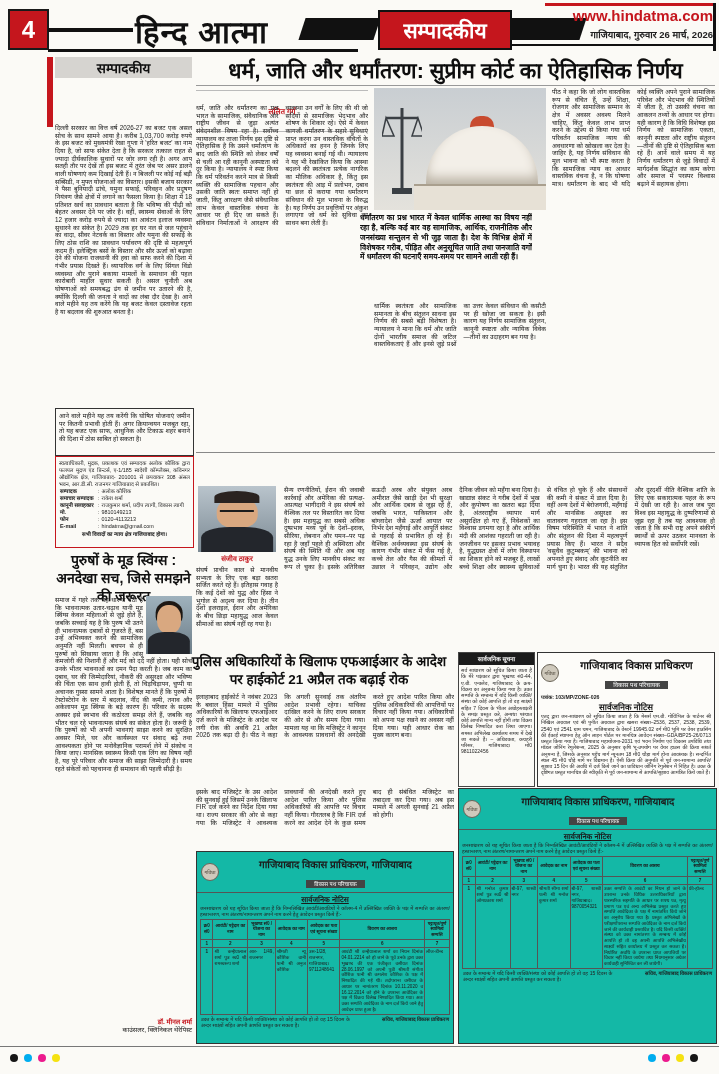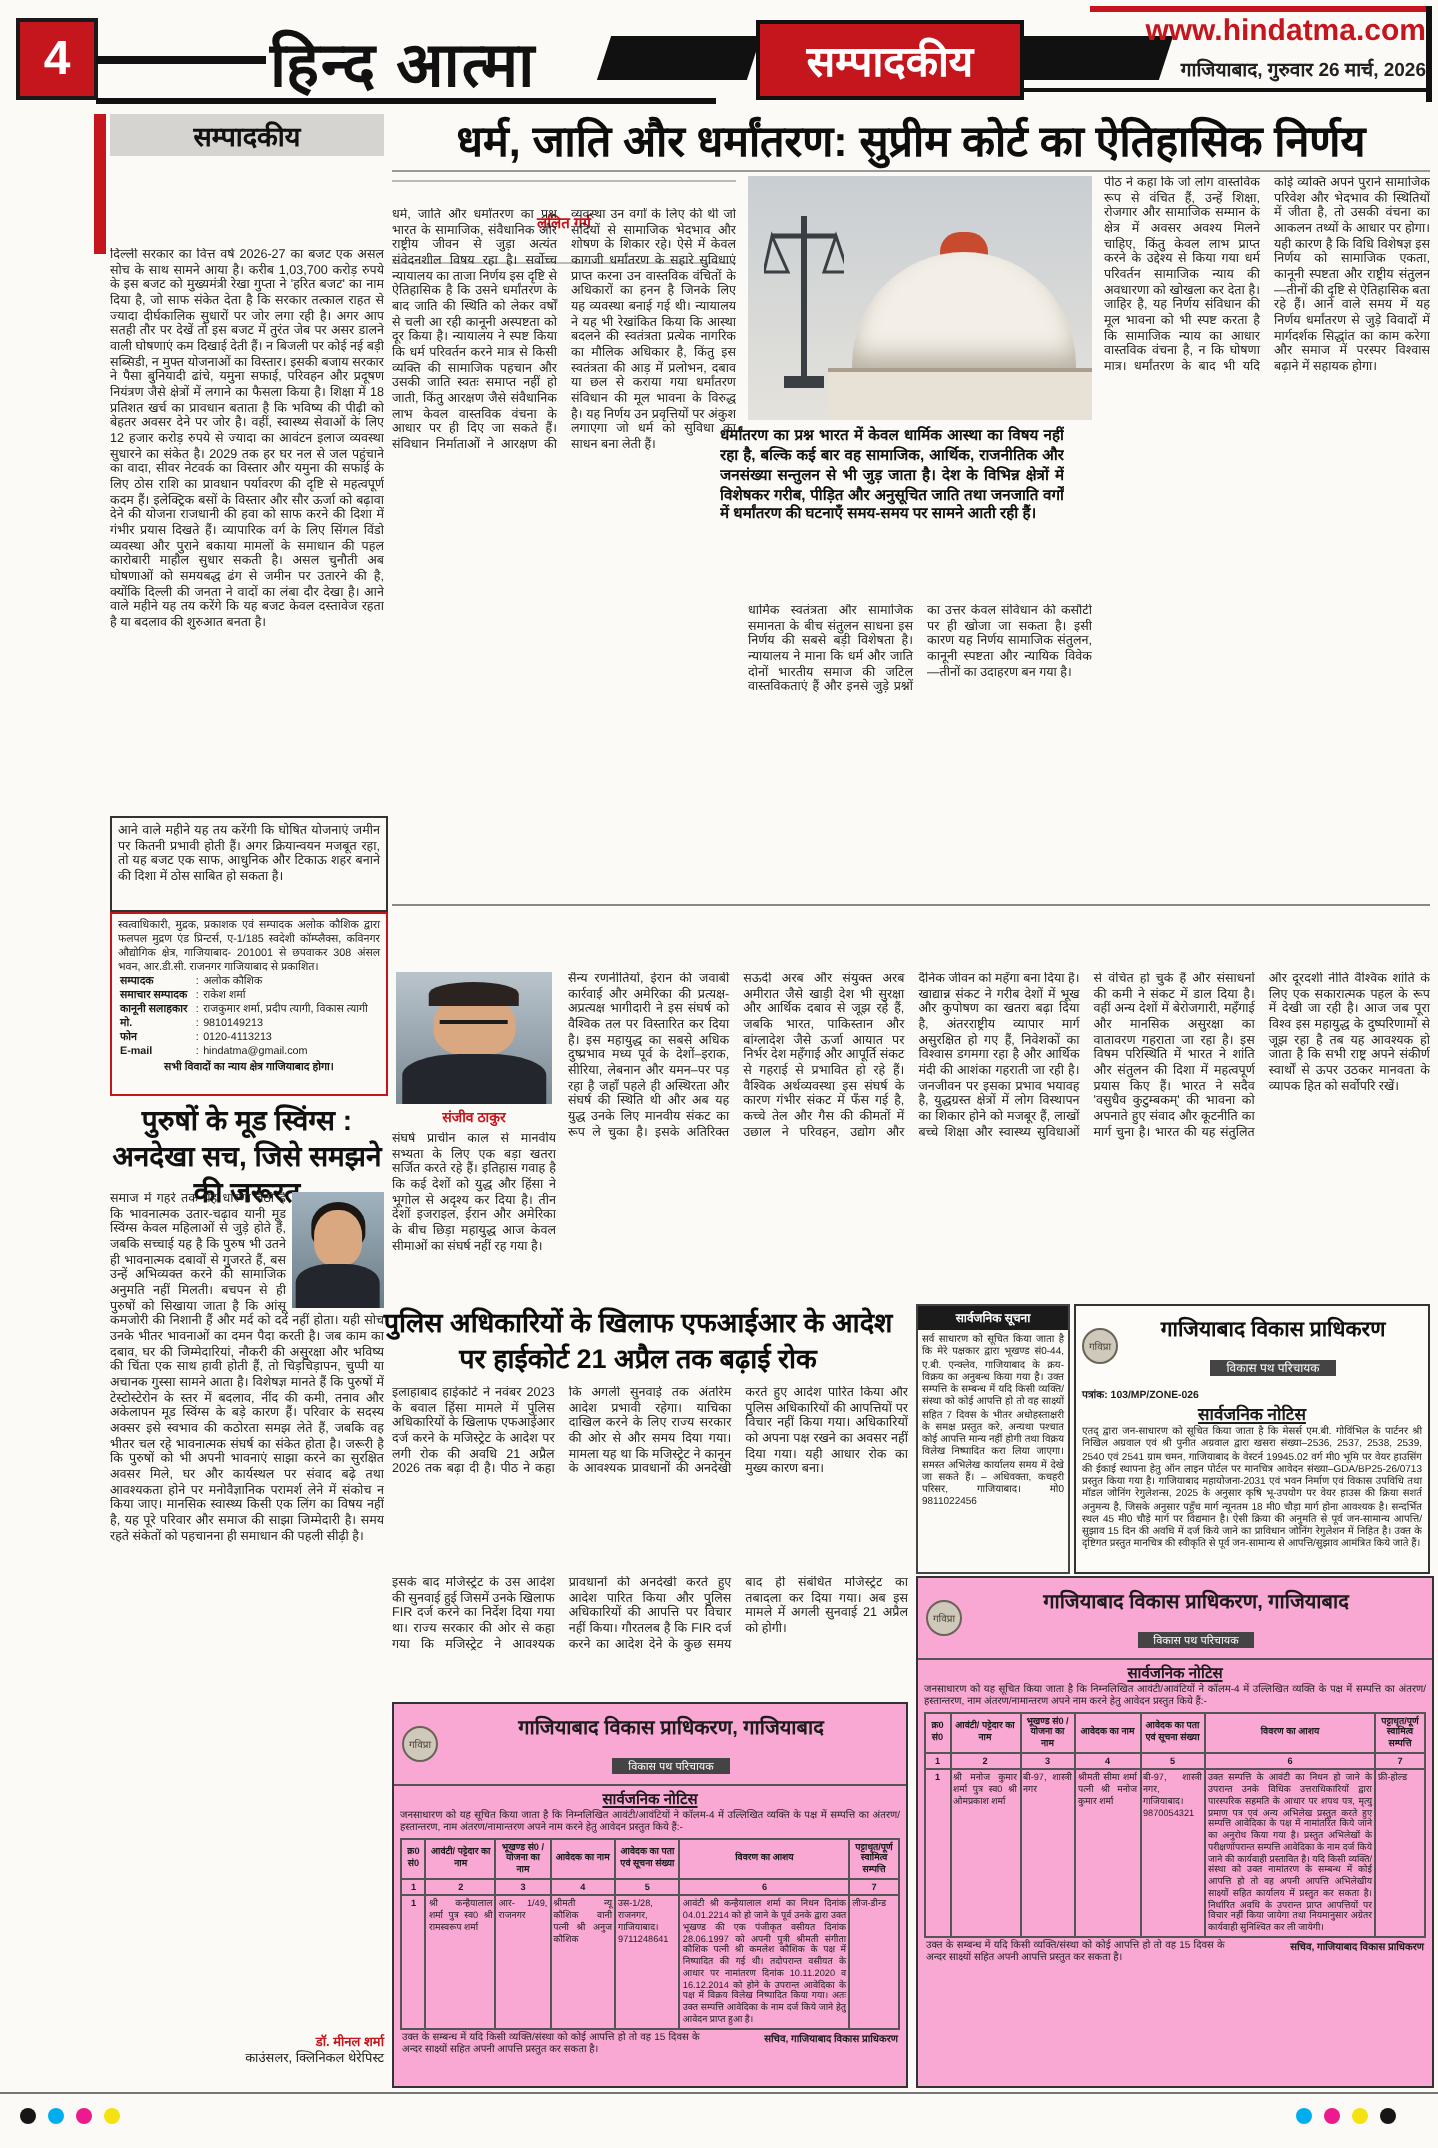--- a/index.html
+++ b/index.html
@@ -66,21 +66,21 @@
   .gda{position:absolute;left:537px;top:652px;width:176px;height:133px;border:1.4px solid #333;overflow:hidden;background:#fdfcf9;}
   .gda-head{display:flex;align-items:center;gap:3px;padding:2px 3px;}
   .logo{width:16px;height:16px;border-radius:50%;background:#cfc9bc;border:1px solid #6a6458;display:flex;align-items:center;justify-content:center;font-size:5px;color:#4a4337;flex:none;}
   .gda-org{flex:1;text-align:center;}
   .gda-org .o1{font-weight:bold;font-size:10.5px;color:#111;}
   .gda-org .o2{font-size:6px;color:#fff;background:#444;display:inline-block;padding:0 8px;}
   .gda-ref{font-size:5.2px;padding:0 3px;font-weight:bold;}
   .gda-title{text-align:center;font-weight:bold;font-size:8.5px;text-decoration:underline;}
   .gda-body{padding:1px 3px;}
   
-  .nt{position:absolute;border:1.4px solid #333;background:#f9a8d4;overflow:hidden;}
+  .nt{position:absolute;border:1.4px solid #333;background:#14b8a6;overflow:hidden;}
   .nt-left{left:196px;top:851px;width:256px;height:191px;}
   .nt-right{left:458px;top:788px;width:257px;height:254px;}
   .nt-head{display:flex;align-items:center;gap:3px;padding:2px 4px;border-bottom:1px solid #555;}
   .nt-org{flex:1;text-align:center;}
   .nt-org .o1{font-weight:bold;font-size:10px;}
   .nt-org .o2{font-size:5.5px;background:#444;color:#fff;display:inline-block;padding:0 8px;}
   .nt-title{text-align:center;font-weight:bold;font-size:7.5px;text-decoration:underline;margin:1px 0;}
   .nt-intro{padding:0 3px;margin-bottom:1px;}
   .nt table{border-collapse:collapse;width:calc(100% - 6px);margin:0 3px;}
   .nt td{border:0.8px solid #555;font-size:4.6px;line-height:1.25;padding:1px;vertical-align:top;text-align:justify;}

